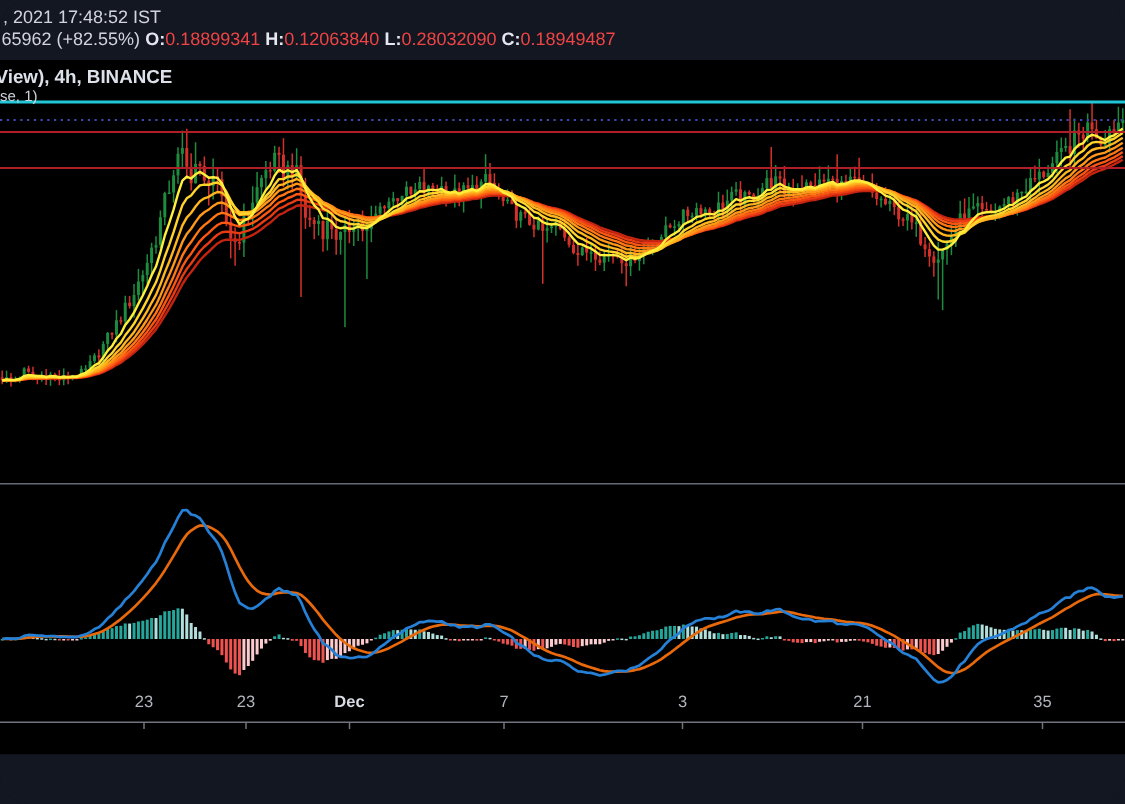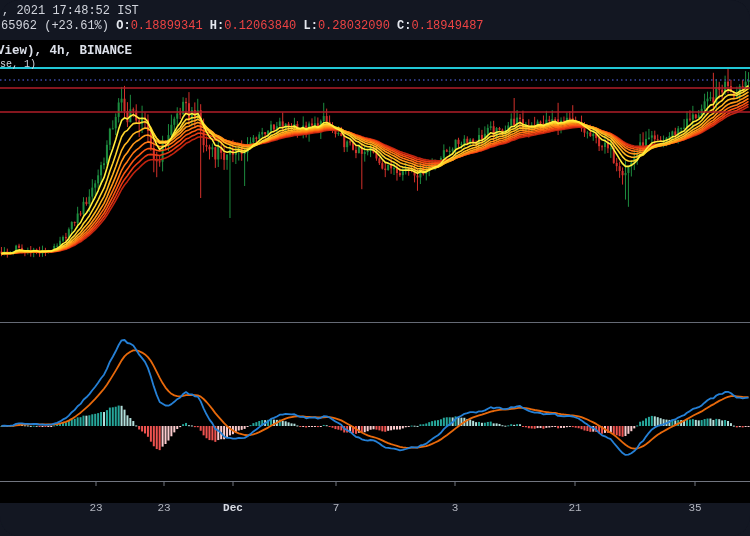--- a/index.html
+++ b/index.html
@@ -1,27 +1,27 @@
 <!DOCTYPE html>
 <html><head>
 <meta charset="utf-8">
 <style>
   html,body{margin:0;padding:0;background:#131722;}
   #stage{position:relative;width:750px;height:536px;overflow:hidden;background:#131722;
-         font-family:Liberation Mono, monospace;border-radius:20px;-webkit-font-smoothing:antialiased;}
+         font-family:Liberation Sans, sans-serif;border-radius:20px;-webkit-font-smoothing:antialiased;}
   #chart-svg{position:absolute;left:0;top:0;}
   .topbar{position:absolute;left:0;top:0;width:750px;height:40px;background:#131722;z-index:3;}
   .tline1{position:absolute;left:2px;top:4px;font-size:12px;color:#d1d4dc;white-space:nowrap;}
   .tline2{position:absolute;left:1px;top:19px;font-size:12px;color:#d1d4dc;white-space:nowrap;}
   .tline2 b{color:#e4e7ee;font-weight:bold;}
   .val{color:#ef4444;}
   .chart-title{position:absolute;left:-3px;top:44px;font-size:12.5px;font-weight:bold;color:#dde1ea;
                white-space:nowrap;z-index:3;}
   .ind-title{position:absolute;left:0px;top:59px;font-size:10px;color:#cfd3dc;white-space:nowrap;z-index:3;}
-  .xaxis{position:absolute;left:0;top:502px;width:638px;height:14px;z-index:3;}
+  .xaxis{position:absolute;left:0;top:462px;width:638px;height:14px;z-index:3;}
   .xlab{position:absolute;transform:translateX(-50%);font-size:11px;color:#b2b5be;white-space:nowrap;}
   .xlab.month{font-weight:bold;color:#d8dbe3;text-align:right;}
   .bottom-strip{position:absolute;left:0;top:503px;width:750px;height:33px;background:#131722;z-index:2;}
 </style>
 </head>
 <body>
 
 <div id="stage">
 
   <svg id="chart-svg" width="750" height="536">
@@ -834,21 +834,21 @@
       <line x1="233" y1="482" x2="233" y2="486" stroke="#71757f" stroke-width="1"></line>
       <line x1="336" y1="482" x2="336" y2="486" stroke="#71757f" stroke-width="1"></line>
       <line x1="455" y1="482" x2="455" y2="486" stroke="#71757f" stroke-width="1"></line>
       <line x1="575" y1="482" x2="575" y2="486" stroke="#71757f" stroke-width="1"></line>
       <line x1="695" y1="482" x2="695" y2="486" stroke="#71757f" stroke-width="1"></line>
     </svg>
 
   <div class="topbar">
     <div class="tline1">, 2021 17:48:52 IST</div>
     <div class="tline2">
-      <span>65962 (+23.61%)</span>
+      <span>65962 (+82.55%)</span>
       <b>O:</b><span class="val">0.18899341</span>
       <b>H:</b><span class="val">0.12063840</span>
       <b>L:</b><span class="val">0.28032090</span>
       <b>C:</b><span class="val">0.18949487</span>
     </div>
   </div>
 
   <div class="chart-title">View), 4h, BINANCE</div>
   <div class="ind-title">se, 1)</div>
 

